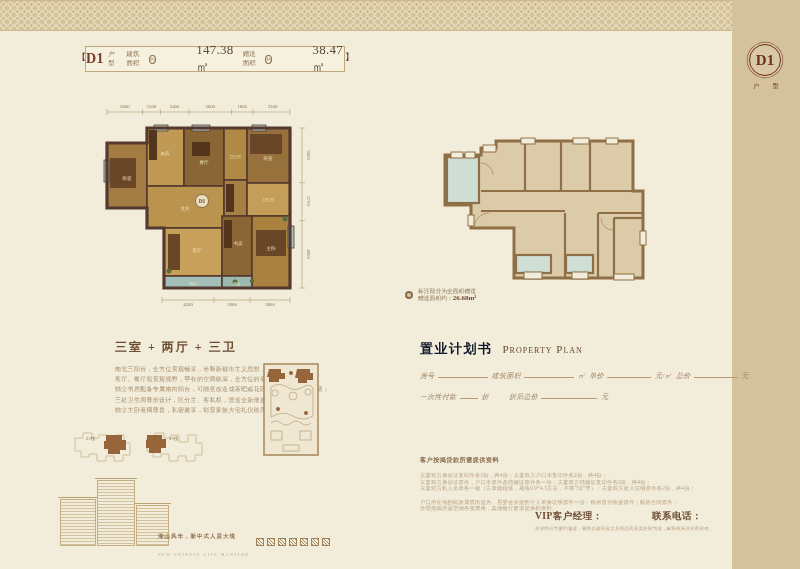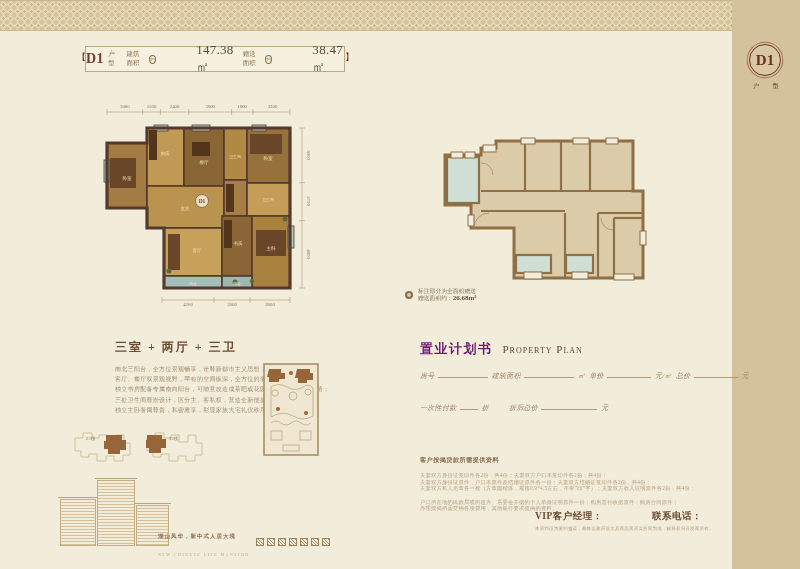--- a/index.html
+++ b/index.html
@@ -46,23 +46,23 @@
     font-size:8.5px;letter-spacing:3px;color:#7a3a2b;left:26px;}
 
   
   .desc{left:75px;top:339px;width:320px;margin-left:40px;}
   .desc h3{margin:0;font-size:12px;font-weight:bold;color:#6b4a30;letter-spacing:2px;}
   .desc p{margin:0;margin-top:2.2px;font-size:6px;line-height:8px;color:#a48c6c;letter-spacing:.3px;}
   .desc p:first-of-type{margin-top:9px;}
 
   
   .pp{left:420px;top:339px;width:306px;color:#9c8265;}
-  .pp .title{font-size:13px;font-weight:bold;color:#701a75;letter-spacing:1.5px;text-align:center;}
+  .pp .title{font-size:13px;font-weight:bold;color:#0f172a;letter-spacing:1.5px;text-align:center;}
   .pp .title-en{font-size:11px;font-variant:small-caps;letter-spacing:1px;color:#6b4a30;margin-left:6px;font-weight:normal;}
-  .frow{font-size:7px;letter-spacing:.3px;margin-top:22px;white-space:nowrap;}
+  .frow{font-size:7px;letter-spacing:.3px;margin-top:11px;white-space:nowrap;}
   .frow span{margin-right:2px;font-style:italic;}
   .bk{display:inline-block;border-bottom:.8px solid #b49a76;height:6px;margin:0 3px 0 1px;}
   .w18{width:18px}.w22{width:22px}.w26{width:26px}.w30{width:30px}.w44{width:44px}.w50{width:50px}.w56{width:56px}
   .gap{display:inline-block;width:14px;}
 
   
   .docs{left:420px;top:456px;width:300px;}
   .docs .hd{font-size:6.2px;font-weight:bold;color:#8a6f4e;letter-spacing:.4px;}
   .docs p{margin:0;font-size:5.3px;line-height:6.6px;color:#b7a183;letter-spacing:.2px;}
   .docs p.first{margin-top:7px;}

